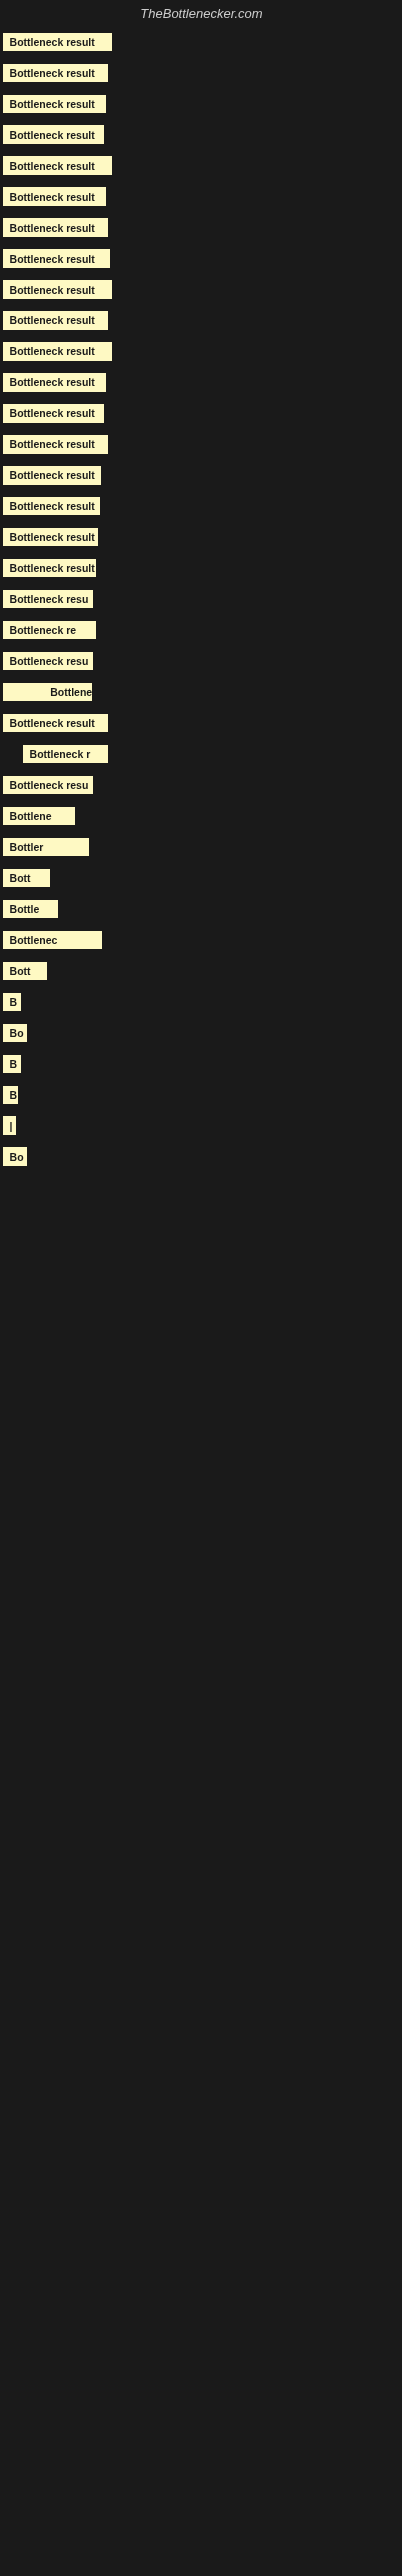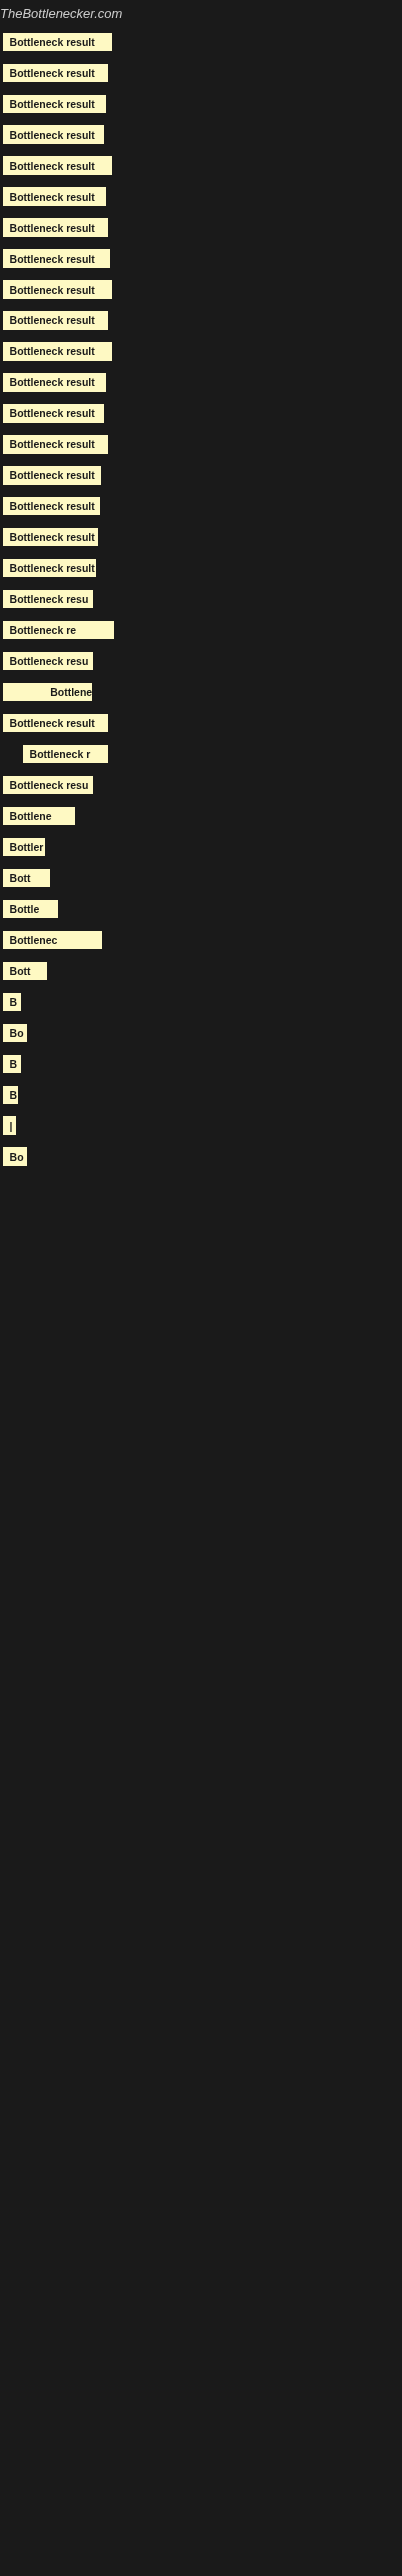--- a/index.html
+++ b/index.html
@@ -8,21 +8,21 @@
       box-sizing: border-box;
     }
     body {
       width: 403px;
       min-height: 2576px;
       background-color: #1a1a1a;
       font-family: Arial, sans-serif;
       position: relative;
     }
     .site-title {
-      text-align: left;
+      text-align: center;
       color: #cccccc;
       font-size: 13px;
       padding: 6.4px 0;
       font-style: italic;
     }
     .bar {
       background-color: #fef9c3;
       color: #1a1a1a;
       font-size: 10.5px;
       font-weight: bold;
@@ -55,28 +55,28 @@
     <div class="row"><div class="bar" style="width: 105px;">Bottleneck result</div></div>
     <div class="row"><div class="bar" style="width: 109px;">Bottleneck result</div></div>
     <div class="row"><div class="bar" style="width: 103px;">Bottleneck result</div></div>
     <div class="row"><div class="bar" style="width: 101px;">Bottleneck result</div></div>
     <div class="row"><div class="bar" style="width: 105px;">Bottleneck result</div></div>
     <div class="row"><div class="bar" style="width: 98px;">Bottleneck result</div></div>
     <div class="row"><div class="bar" style="width: 97px;">Bottleneck result</div></div>
     <div class="row"><div class="bar" style="width: 95px;">Bottleneck result</div></div>
     <div class="row"><div class="bar" style="width: 93px;">Bottleneck result</div></div>
     <div class="row"><div class="bar" style="width: 90px;">Bottleneck resu</div></div>
-    <div class="row"><div class="bar" style="width: 111px;">Bottleneck re</div></div>
+    <div class="row"><div class="bar" style="width: 93px;">Bottleneck re</div></div>
     <div class="row"><div class="bar" style="width: 90px;">Bottleneck resu</div></div>
     <div class="row"><div class="bar" style="width: 89px; padding-left: 47px;">Bottleneck res</div></div>
     <div class="row"><div class="bar" style="width: 105px;">Bottleneck result</div></div>
     <div class="row"><div class="bar" style="width: 85px; margin-left: 20px;">Bottleneck r</div></div>
     <div class="row"><div class="bar" style="width: 90px;">Bottleneck resu</div></div>
     <div class="row"><div class="bar" style="width: 72px;">Bottlene</div></div>
-    <div class="row"><div class="bar" style="width: 42px;">Bottler</div></div>
+    <div class="row"><div class="bar" style="width: 86px;">Bottler</div></div>
     <div class="row"><div class="bar" style="width: 47px;">Bott</div></div>
     <div class="row"><div class="bar" style="width: 55px;">Bottle</div></div>
     <div class="row"><div class="bar" style="width: 99px;">Bottlenec</div></div>
     <div class="row"><div class="bar" style="width: 44px;">Bott</div></div>
     <div class="row"><div class="bar" style="width: 17.7px;">B</div></div>
     <div class="row"><div class="bar" style="width: 24px;">Bo</div></div>
     <div class="row"><div class="bar" style="width: 17.7px;">B</div></div>
     <div class="row"><div class="bar" style="width: 14.5px;">B</div></div>
     <div class="row"><div class="bar" style="width: 8px;">|</div></div>
     <div class="row"><div class="bar" style="width: 24px;">Bo</div></div>

